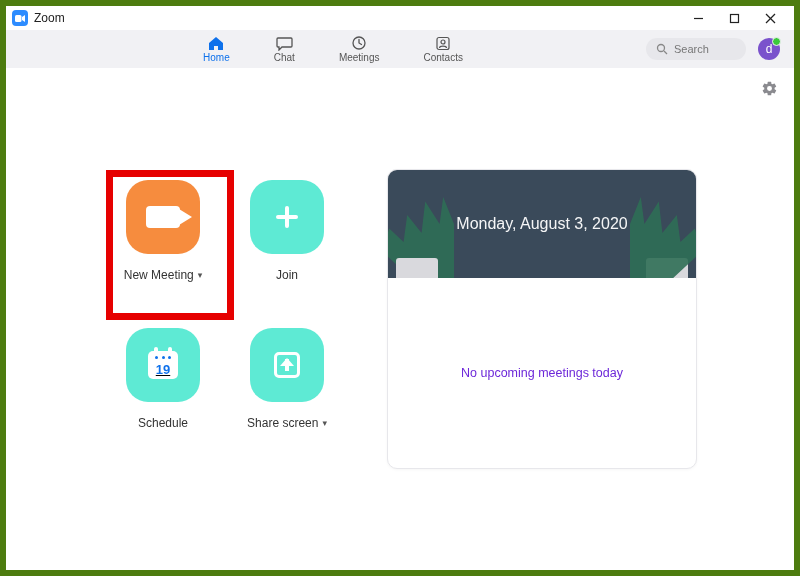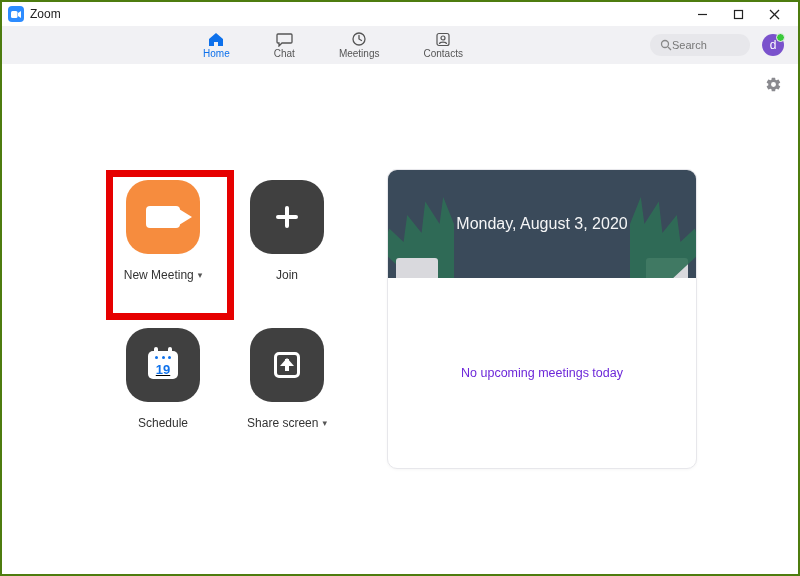--- a/index.html
+++ b/index.html
@@ -1,18 +1,18 @@
 <!DOCTYPE html>
 <html><head>
 <meta charset="utf-8">
 <style>
   * { box-sizing: border-box; margin: 0; padding: 0; font-family: -apple-system, BlinkMacSystemFont, "Segoe UI", Arial, sans-serif; }
   html, body { width: 800px; height: 576px; }
   .window {
-    width: 800px; height: 576px; border: 2px solid #4d7c0f; background: #fff;
+    width: 800px; height: 576px; border: 6px solid #4d7c0f; background: #fff;
     display: flex; flex-direction: column; position: relative;
   }
   
   .titlebar {
     height: 24px; background: #fff; display: flex; align-items: center; padding: 0 6px;
   }
   .titlebar .app-icon {
     width: 16px; height: 16px; border-radius: 4px; background: #2d8cff;
     display: flex; align-items: center; justify-content: center; margin-right: 6px;
   }
@@ -25,21 +25,21 @@
   .navbar {
     height: 38px; background: #f1f1f4; display:flex; align-items:center;
     padding: 0 14px;
   }
   .navtabs { flex:1; display:flex; justify-content:center; gap: 44px; }
   .navtab { display:flex; flex-direction:column; align-items:center; font-size:10px; color:#555; gap:1px; }
   .navtab.active { color:#0e71eb; }
   .navtab .icon { width:18px; height:16px; display:flex; align-items:center; justify-content:center; }
   .searchbox {
     width: 100px; height: 22px; background:#e7e7eb; border-radius:11px;
-    display:flex; align-items:center; padding:0 10px; font-size:11px; color:#777; 
+    display:flex; align-items:center; padding:0 10px; font-size:11px; color:#777; gap:6px;
   }
   .avatar {
     width:22px; height:22px; border-radius:50%; background:#7a52cc; color:#fff;
     font-size:12px; display:flex; align-items:center; justify-content:center; margin-left:12px;
     position:relative;
   }
   .avatar::after {
     content:""; position:absolute; top:-1px; right:-1px; width:7px; height:7px;
     background:#3ac93a; border:1.5px solid #f1f1f4; border-radius:50%;
   }
@@ -49,21 +49,21 @@
   .gear { position:absolute; top:12px; right:16px; color:#888; }
 
   .main { position:absolute; left:0; right:0; top:0; bottom:0; display:flex; align-items:center; justify-content:center; gap:40px; padding:0 50px; }
 
   .tilegrid { display:grid; grid-template-columns: repeat(2, 120px); grid-auto-rows: 130px; gap: 18px 4px; }
   .tile { display:flex; flex-direction:column; align-items:center; justify-content:flex-start; }
   .tile .btn {
     width:74px; height:74px; border-radius:22px; display:flex; align-items:center; justify-content:center;
   }
   .btn.orange { background:#f68c3e; }
-  .btn.blue { background:#404040;text-decoration:underline; }
+  .btn.blue { background:#5eead4;text-decoration:underline; }
   .tile .label { margin-top:14px; font-size:12px; color:#333; display:flex; align-items:center; gap:4px; }
   .chev { font-size:9px; color:#555; }
 
   .highlight { position:relative; }
   .highlight::before {
     content:""; position:absolute; top:-10px; left:3px; width:114px; height:136px;
     border:7px solid #e60000; z-index:2; pointer-events:none;
   }
 
   

